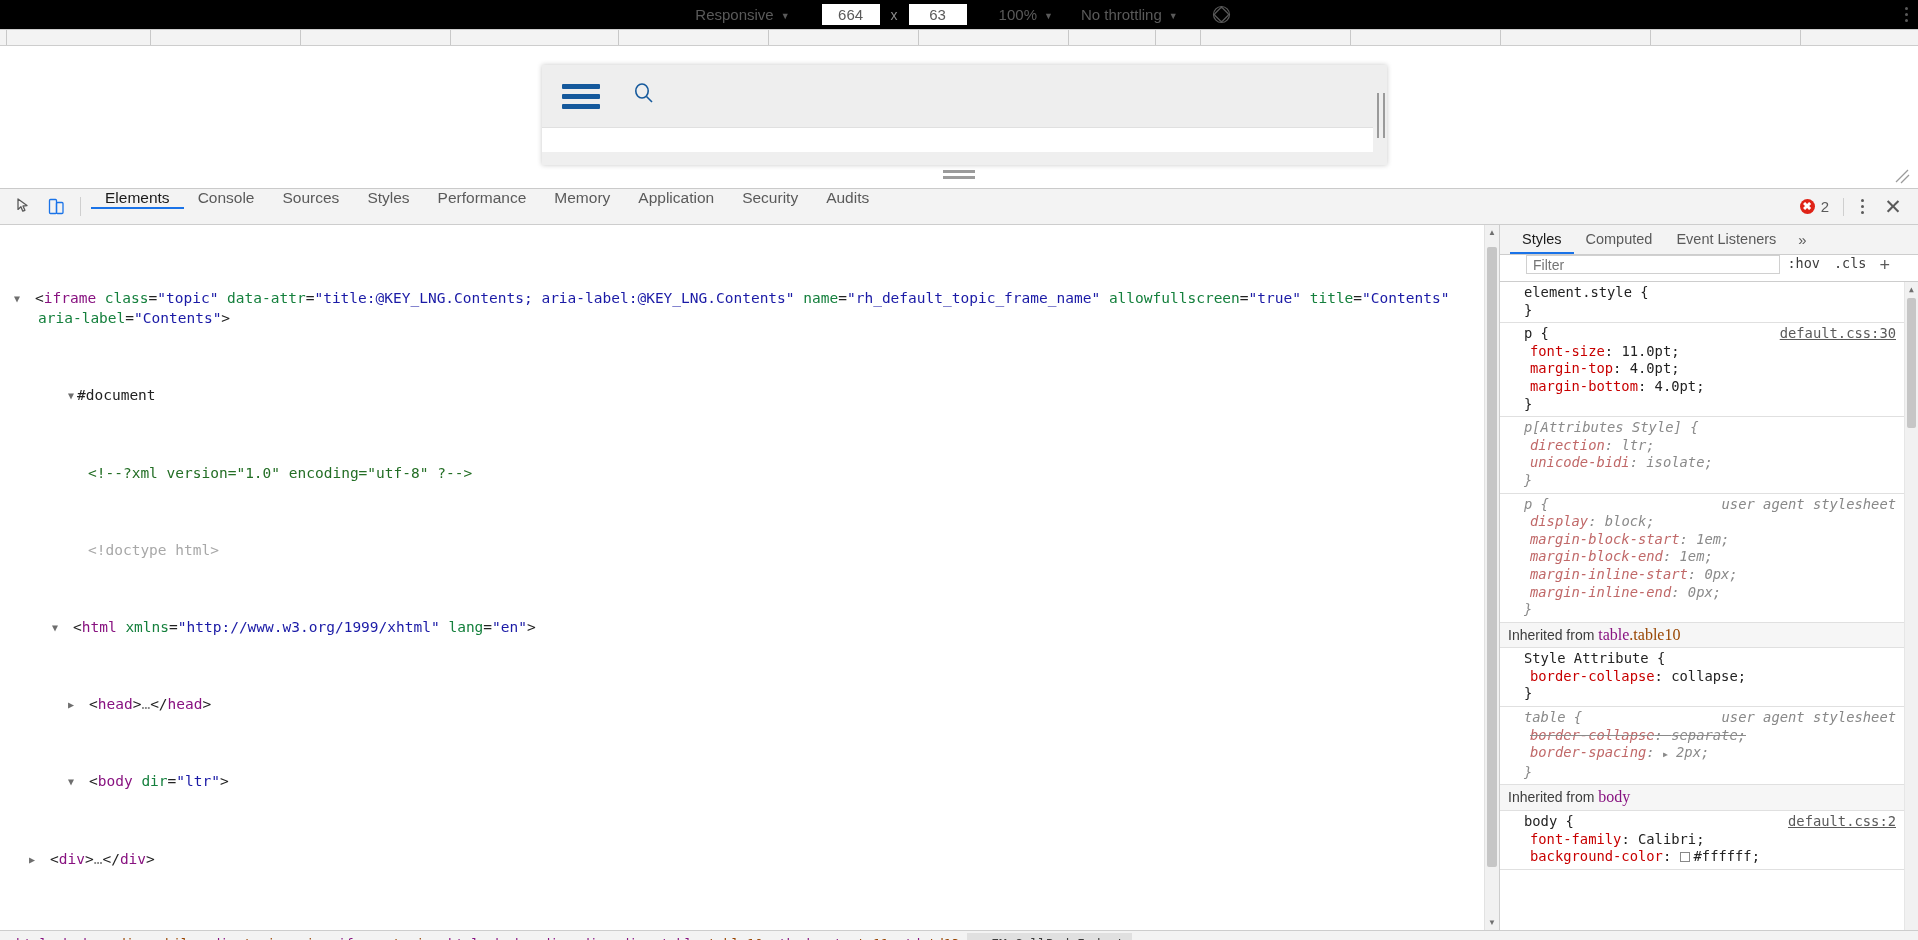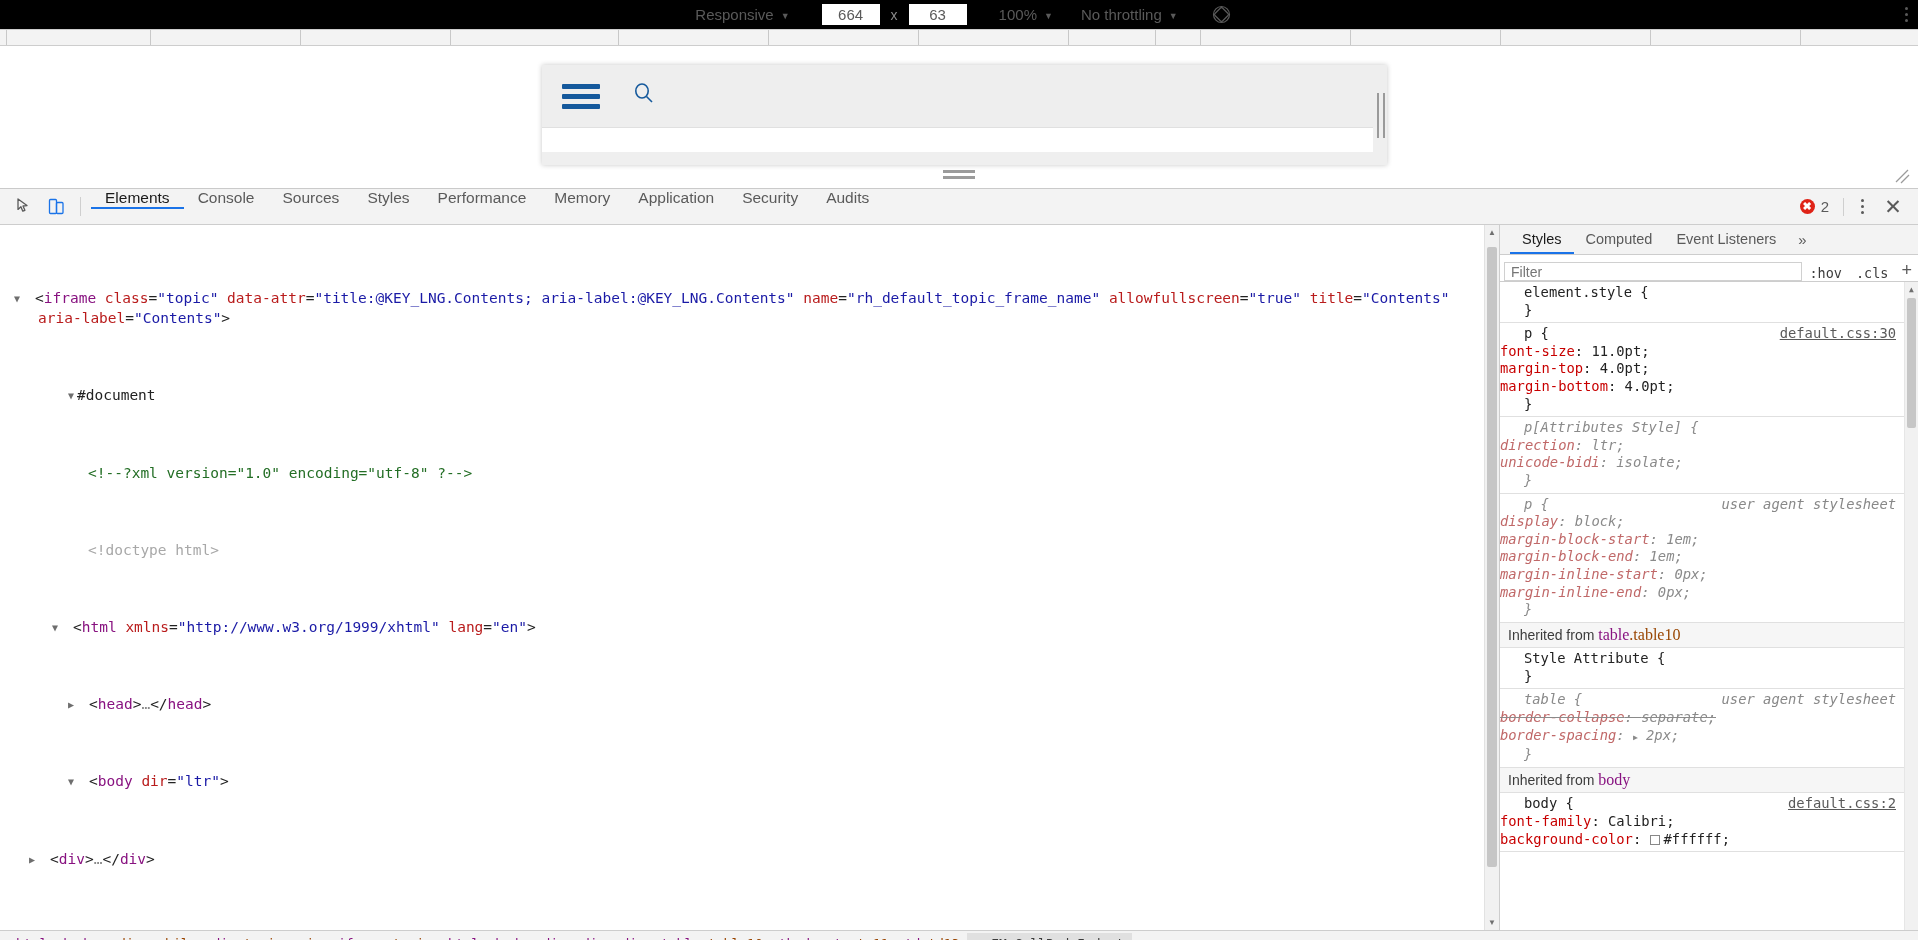--- a/index.html
+++ b/index.html
@@ -166,21 +166,21 @@
   }
   .node{ position:relative; padding-left:0; height:19.3px; }
   .node.wrap{ height:auto; white-space:pre-wrap; }
   .tri{
     display:inline-block; width:9px; color:#6e6e6e; font-size:10px;
     position:relative; top:-1px;
   }
   .tri.open::before{ content:"\25BC"; }
   .tri.closed::before{ content:"\25B6"; }
   .tag{ color:#881280; }
-  .attr{ color:#b91c1c;text-align:center; }
+  .attr{ color:#15803d;text-align:center; }
   .val{ color:#1a1aa6; }
   .txt{ color:#222222; }
   .punct{ color:#222222; }
   .comment{ color:#236e25; }
   .doctype{ color:#a8a8a8; }
   .ellipsis{ color:#8a8a8a; }
 
   
   #dom-scrollbar{
     position:absolute; right:0; top:0; bottom:0; width:15px;
@@ -209,23 +209,23 @@
   }
   .st-tab{
     padding:0 12px; display:flex;align-items:center;
     font-size:14.5px; color:#5a5a5a; cursor:default;
     border-bottom:2px solid transparent; white-space:nowrap;
   }
   .st-tab.active{ color:#1a1a1a; border-bottom-color:#1a73e8; }
   #st-more{ display:flex;align-items:center;padding:0 10px;color:#5a5a5a;font-size:15px;}
   #styles-filterbar{
     height:27px; flex:0 0 27px;
-    display:flex; align-items:flex-end;
+    display:flex; align-items:flex-start;
     border-bottom:1px solid #cdcdcd;
-    background:#ffffff; padding:0 0;
+    background:#ffffff; padding:0 22px;
   }
   #styles-filter{
     flex:1; height:19px; margin-left:4px;
     border:1px solid #d0d0d0; background:#fff;
     font-family:"Liberation Sans",sans-serif; font-size:14px;
     color:#888; padding:0 6px; outline:none;
   }
   .filt-btn{
     font-family:"DejaVu Sans Mono",monospace; font-size:13.5px;
     color:#3c3c3c; padding:0 7px; cursor:default;
@@ -238,21 +238,21 @@
     color:#222;
     background:#fff;
   }
   .rule{ border-bottom:1px solid #e0e0e0; padding:2px 0 3px 0; position:relative; }
   .rule .sel-line{ padding-left:24px; position:relative; }
   .rule .origin{
     position:absolute; right:22px; top:0;
     color:#888; font-style:italic;
   }
   .rule .origin.link{ color:#5a5a5a; text-decoration:underline; font-style:normal; }
-  .decl{ }
+  .decl{ padding-left:30px; }
   .prop{ color:#c80000; }
   .pval{ color:#222; }
   .rule.ua .sel-line, .rule.ua .decl, .rule.ua .prop, .rule.ua .pval,
   .rule.attrs .sel-line, .rule.attrs .decl, .rule.attrs .prop, .rule.attrs .pval{
     font-style:italic; color:#8a8a8a;
   }
   .rule.ua .prop, .rule.attrs .prop{ color:#c06868; }
   .rule.ua .pval, .rule.attrs .pval{ color:#8a8a8a;}
   .strike{ text-decoration:line-through; }
   .inherited{
@@ -560,20 +560,21 @@
           <div class="sel-line">}</div>
         </div>
 
         <div class="inherited">
           <span>Inherited from</span>
           <span class="iname"><span>table</span><span class="cls">.table10</span></span>
         </div>
 
         <div class="rule">
           <div class="sel-line">Style Attribute {</div>
+          <div class="decl"><span class="prop">border-collapse</span><span class="pval">: </span><span class="pval">collapse;</span></div>
           <div class="sel-line">}</div>
         </div>
 
         <div class="rule ua">
           <div class="sel-line">
             <span>table {</span>
             <span class="origin">user agent stylesheet</span>
           </div>
           <div class="decl strike"><span class="prop">border-collapse</span><span class="pval">: </span><span class="pval">separate;</span></div>
           <div class="decl"><span class="prop">border-spacing</span><span class="pval">: </span><span class="expand-tri">▶</span> <span class="pval">2px;</span></div>

